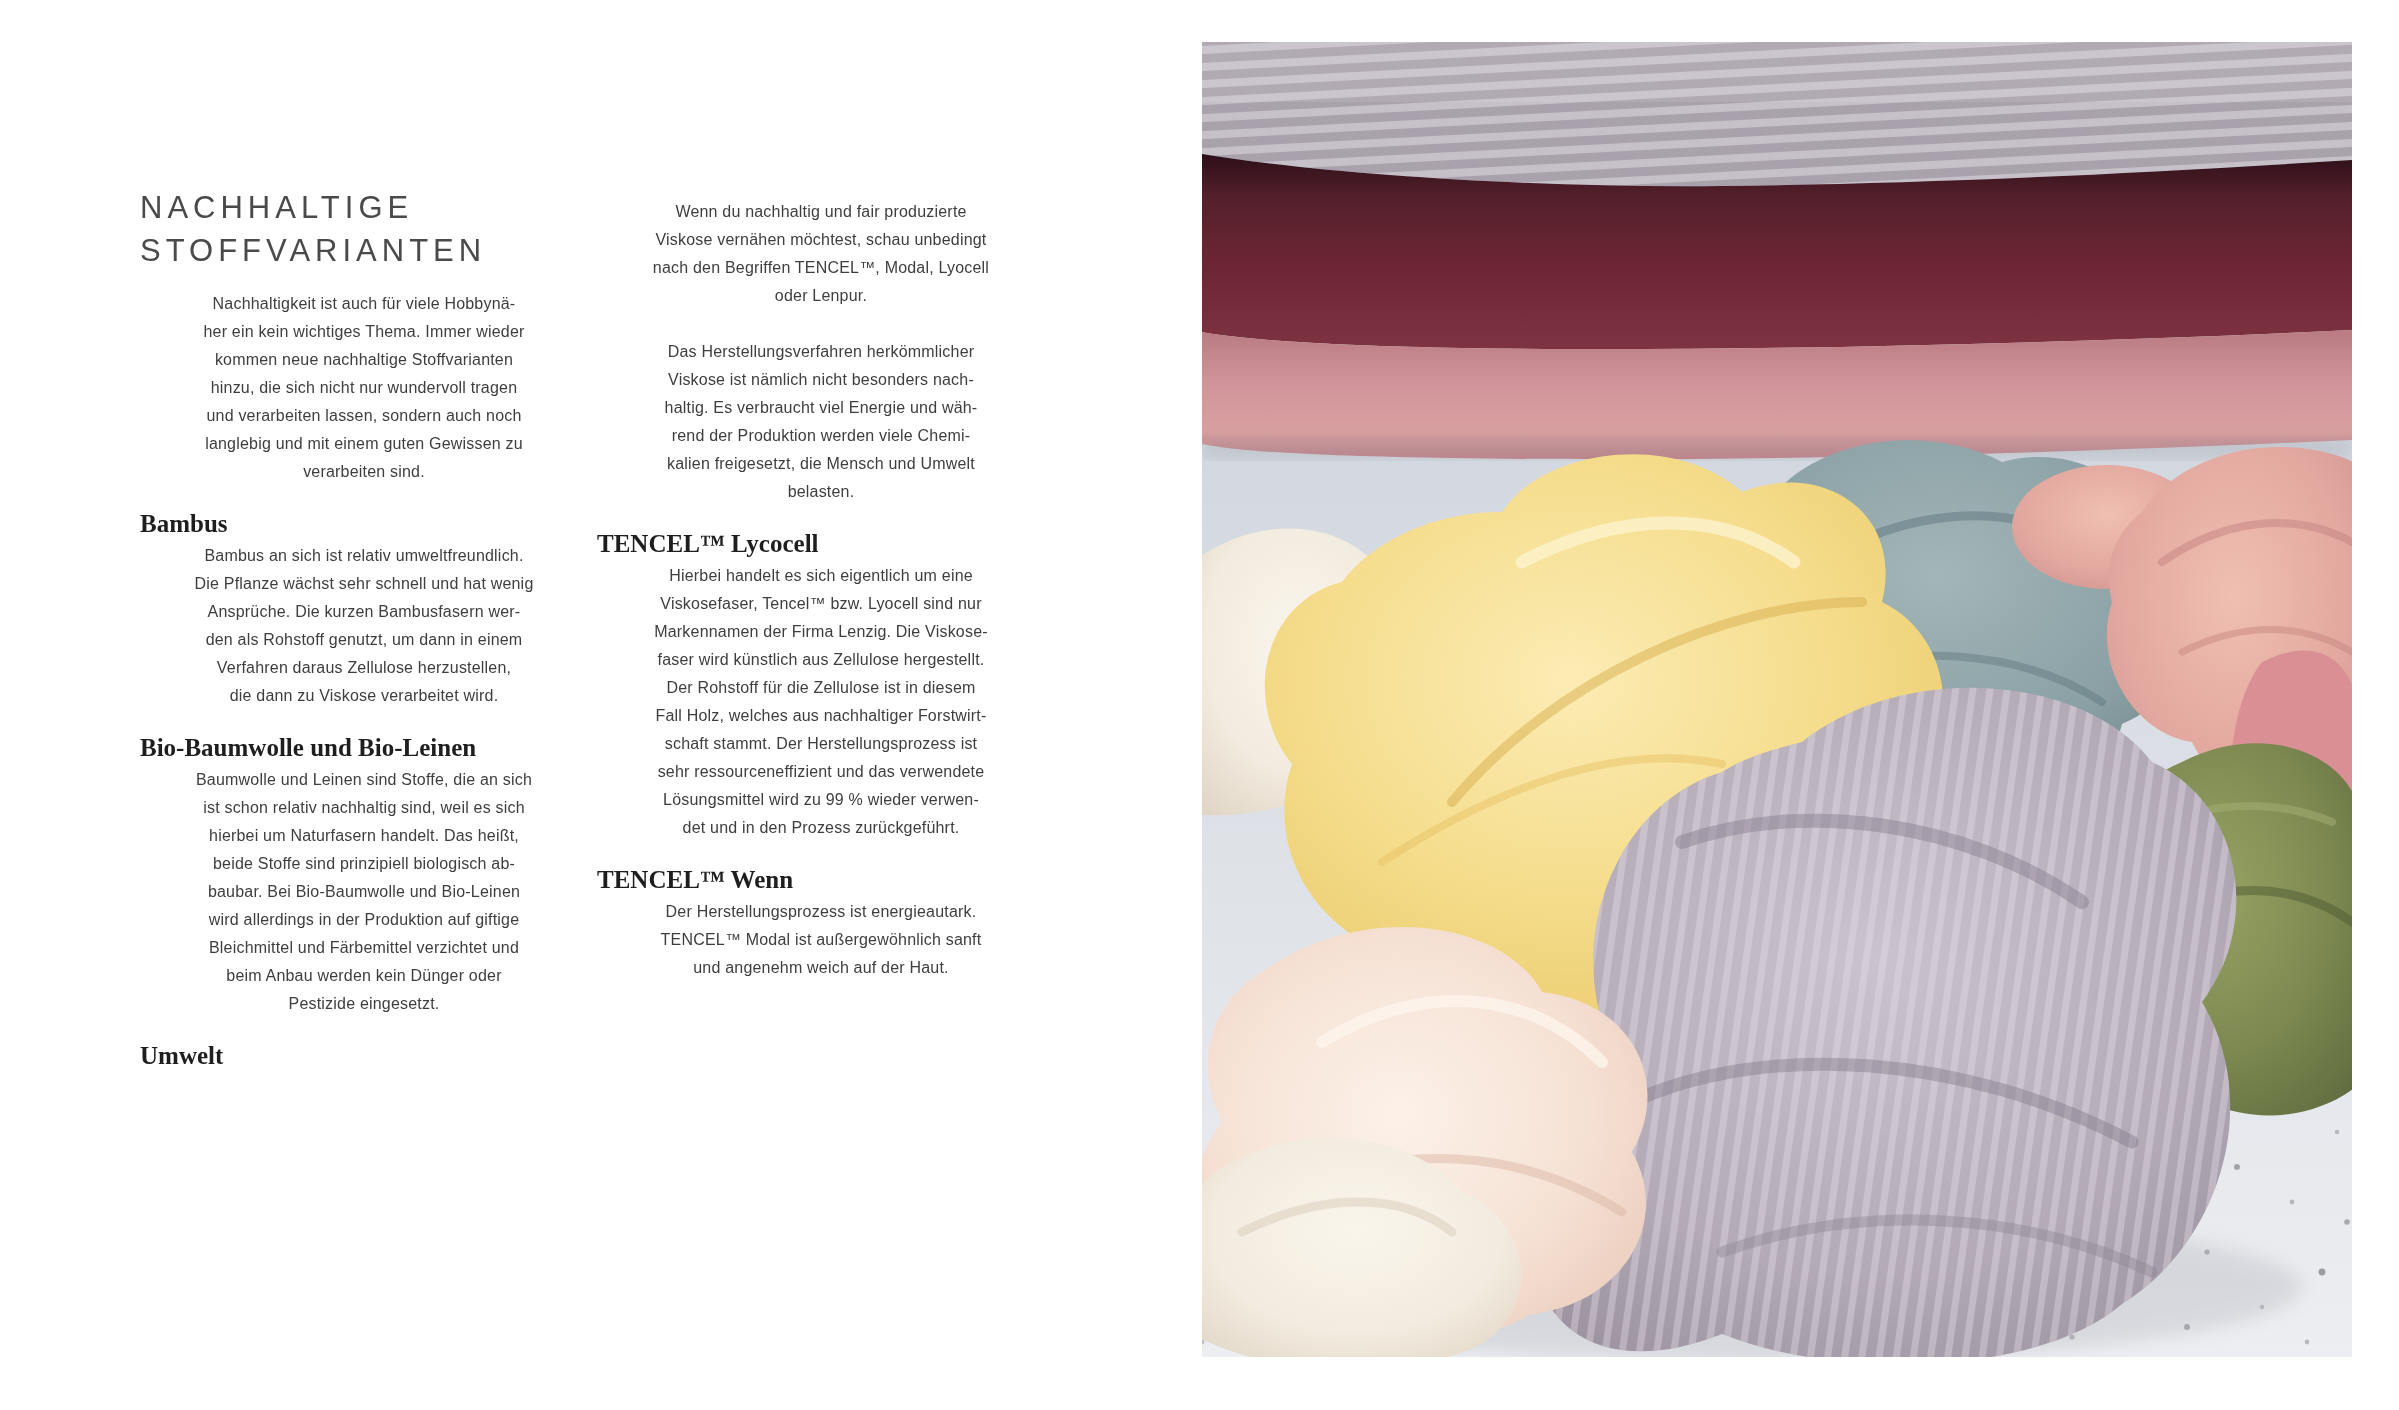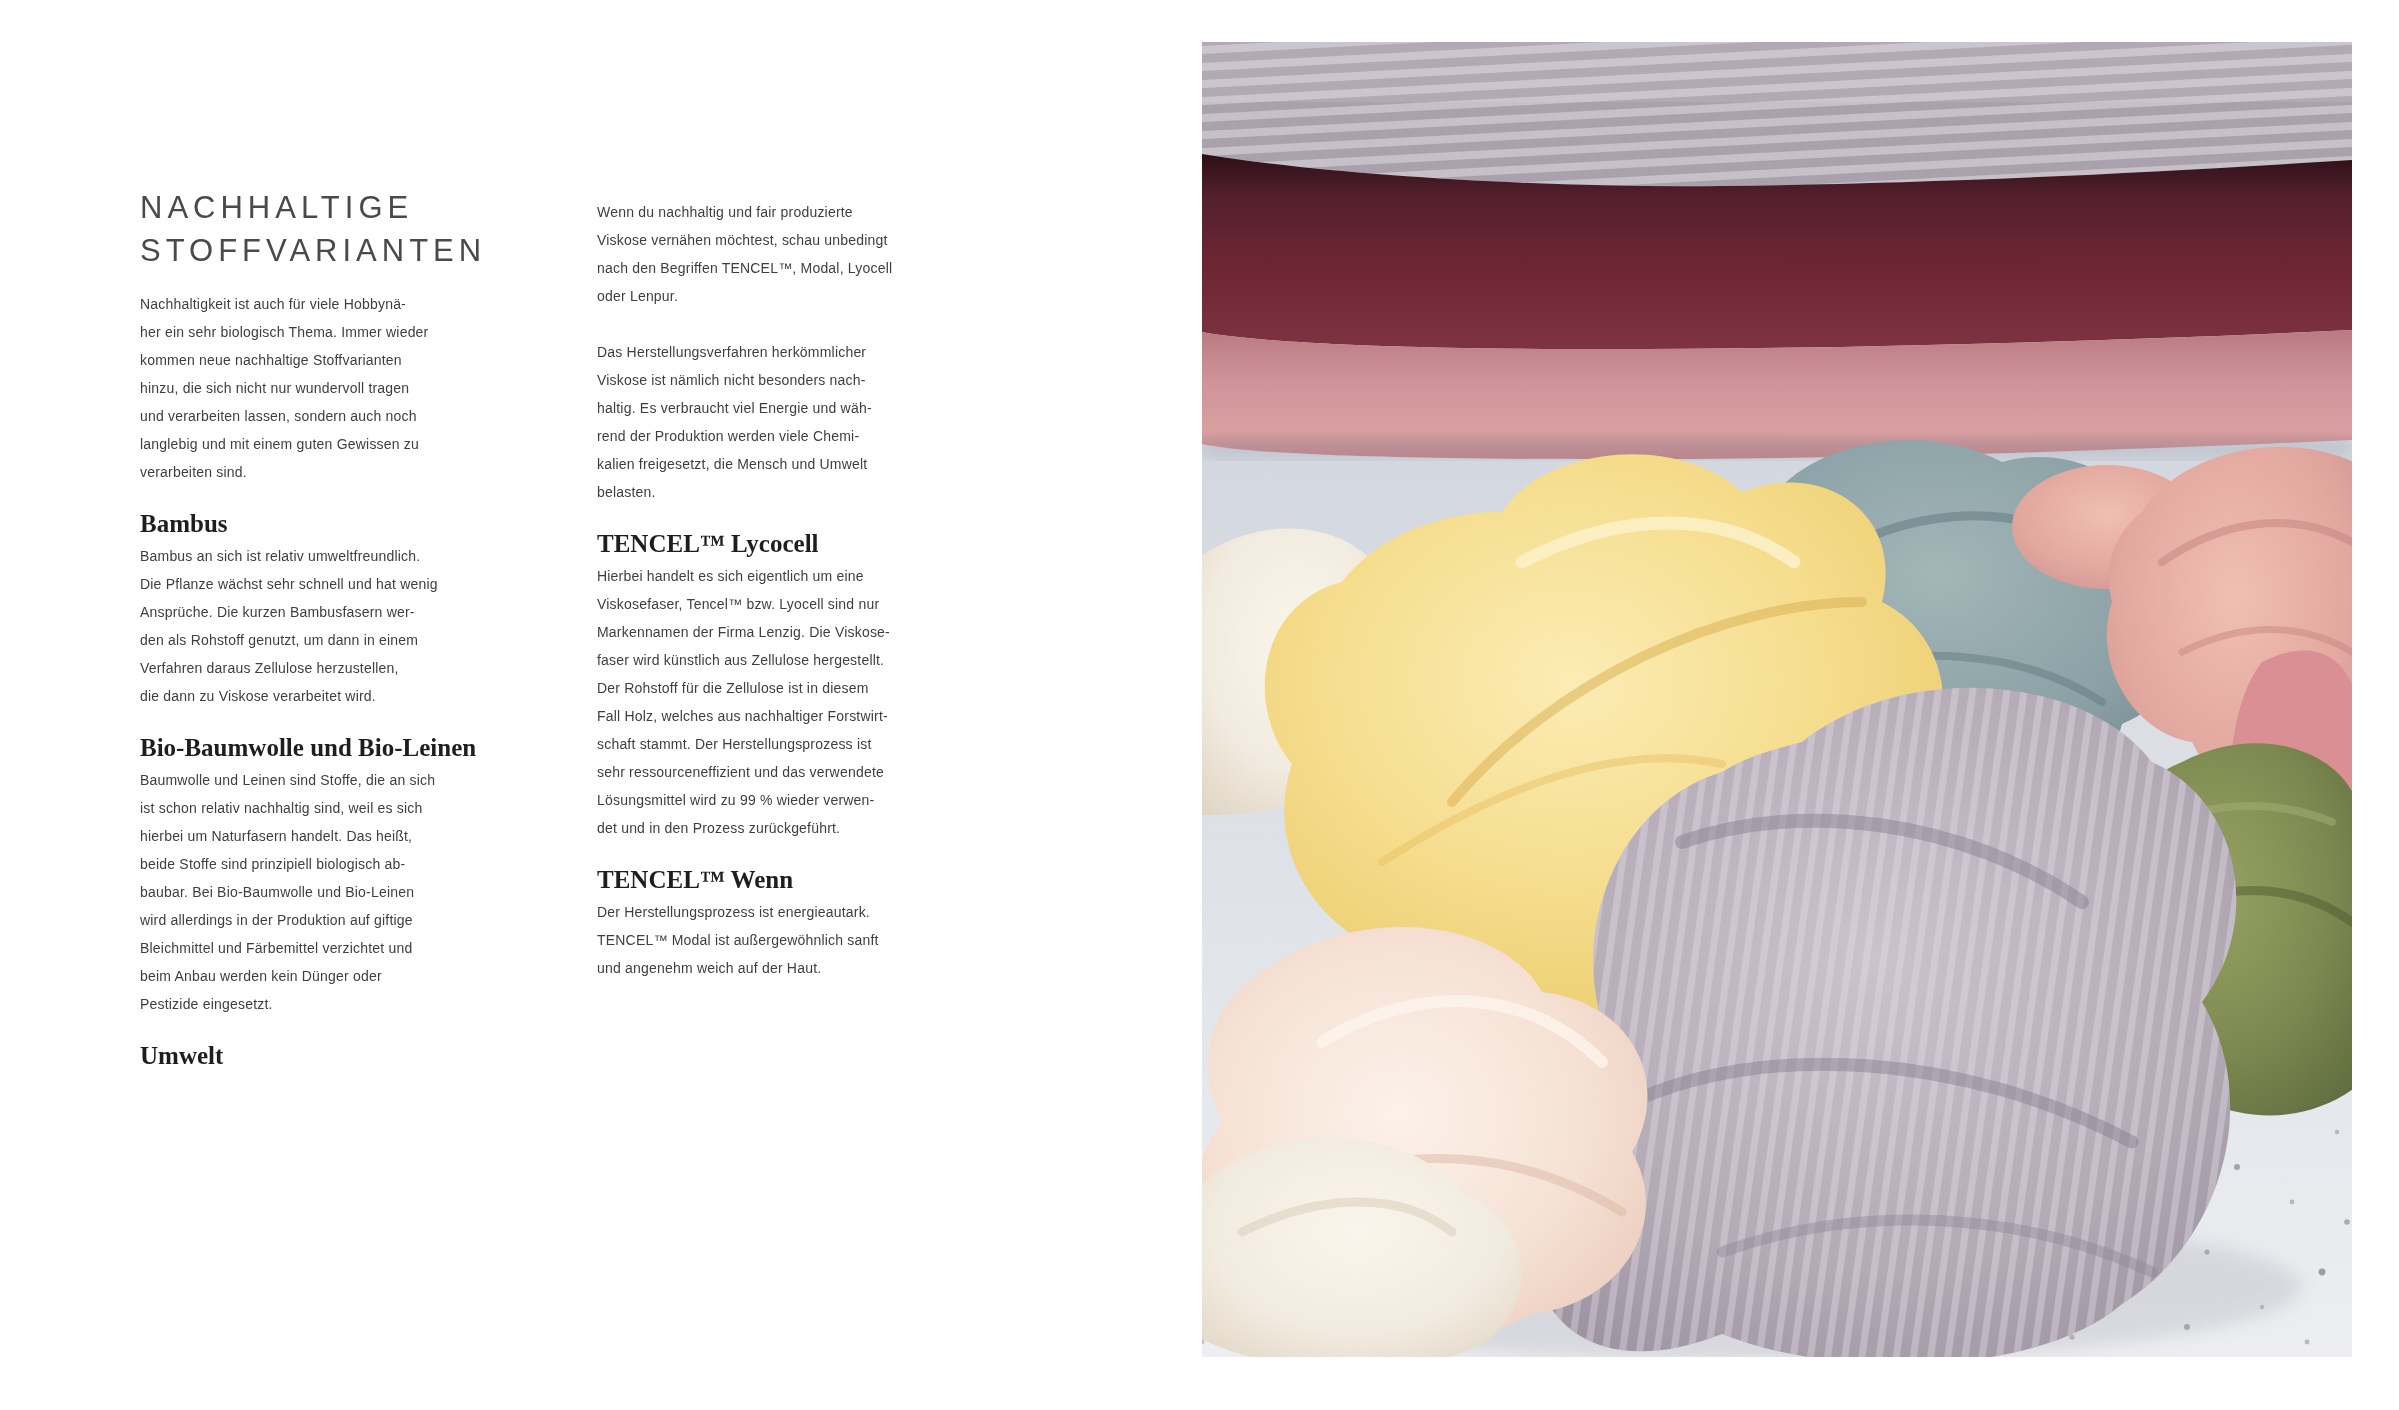--- a/index.html
+++ b/index.html
@@ -13,21 +13,21 @@
   .col{position:absolute;width:448px;}
   .col1{left:140px;top:186px;}
   .col2{left:597px;top:198px;}
   .title{
     margin:0 0 18px 0;
     font-size:31px;line-height:43px;font-weight:400;
     letter-spacing:5px;color:#4a4a4a;white-space:pre-line;
   }
   .body-par{
     margin:0;white-space:pre-line;
-    font-size:14px;line-height:28px;letter-spacing:.2px;color:#3e3e3e;
+    font-size:16px;line-height:28px;letter-spacing:.2px;color:#3e3e3e;text-align:center;
   }
   .par-gap{margin-bottom:28px;}
   .section{margin-top:23px;}
   .sec-head{
     margin:0 0 3px 0;
     font-family:"Liberation Serif","DejaVu Serif",serif;
     font-size:25px;line-height:30px;font-weight:700;color:#1e1e1e;
   }
   
   .photo{
@@ -41,21 +41,21 @@
 
 <main class="spread">
 
   <section>
 
     <div class="col col1">
       <h1 class="title">NACHHALTIGE
 STOFFVARIANTEN</h1>
 
       <p class="body-par">Nachhaltigkeit ist auch für viele Hobbynä-
-her ein sehr biologisch Thema. Immer wieder
+her ein kein wichtiges Thema. Immer wieder
 kommen neue nachhaltige Stoffvarianten
 hinzu, die sich nicht nur wundervoll tragen
 und verarbeiten lassen, sondern auch noch
 langlebig und mit einem guten Gewissen zu
 verarbeiten sind.</p>
 
       <section class="section">
         <h2 class="sec-head">Bambus</h2>
         <p class="body-par">Bambus an sich ist relativ umweltfreundlich.
 Die Pflanze wächst sehr schnell und hat wenig

